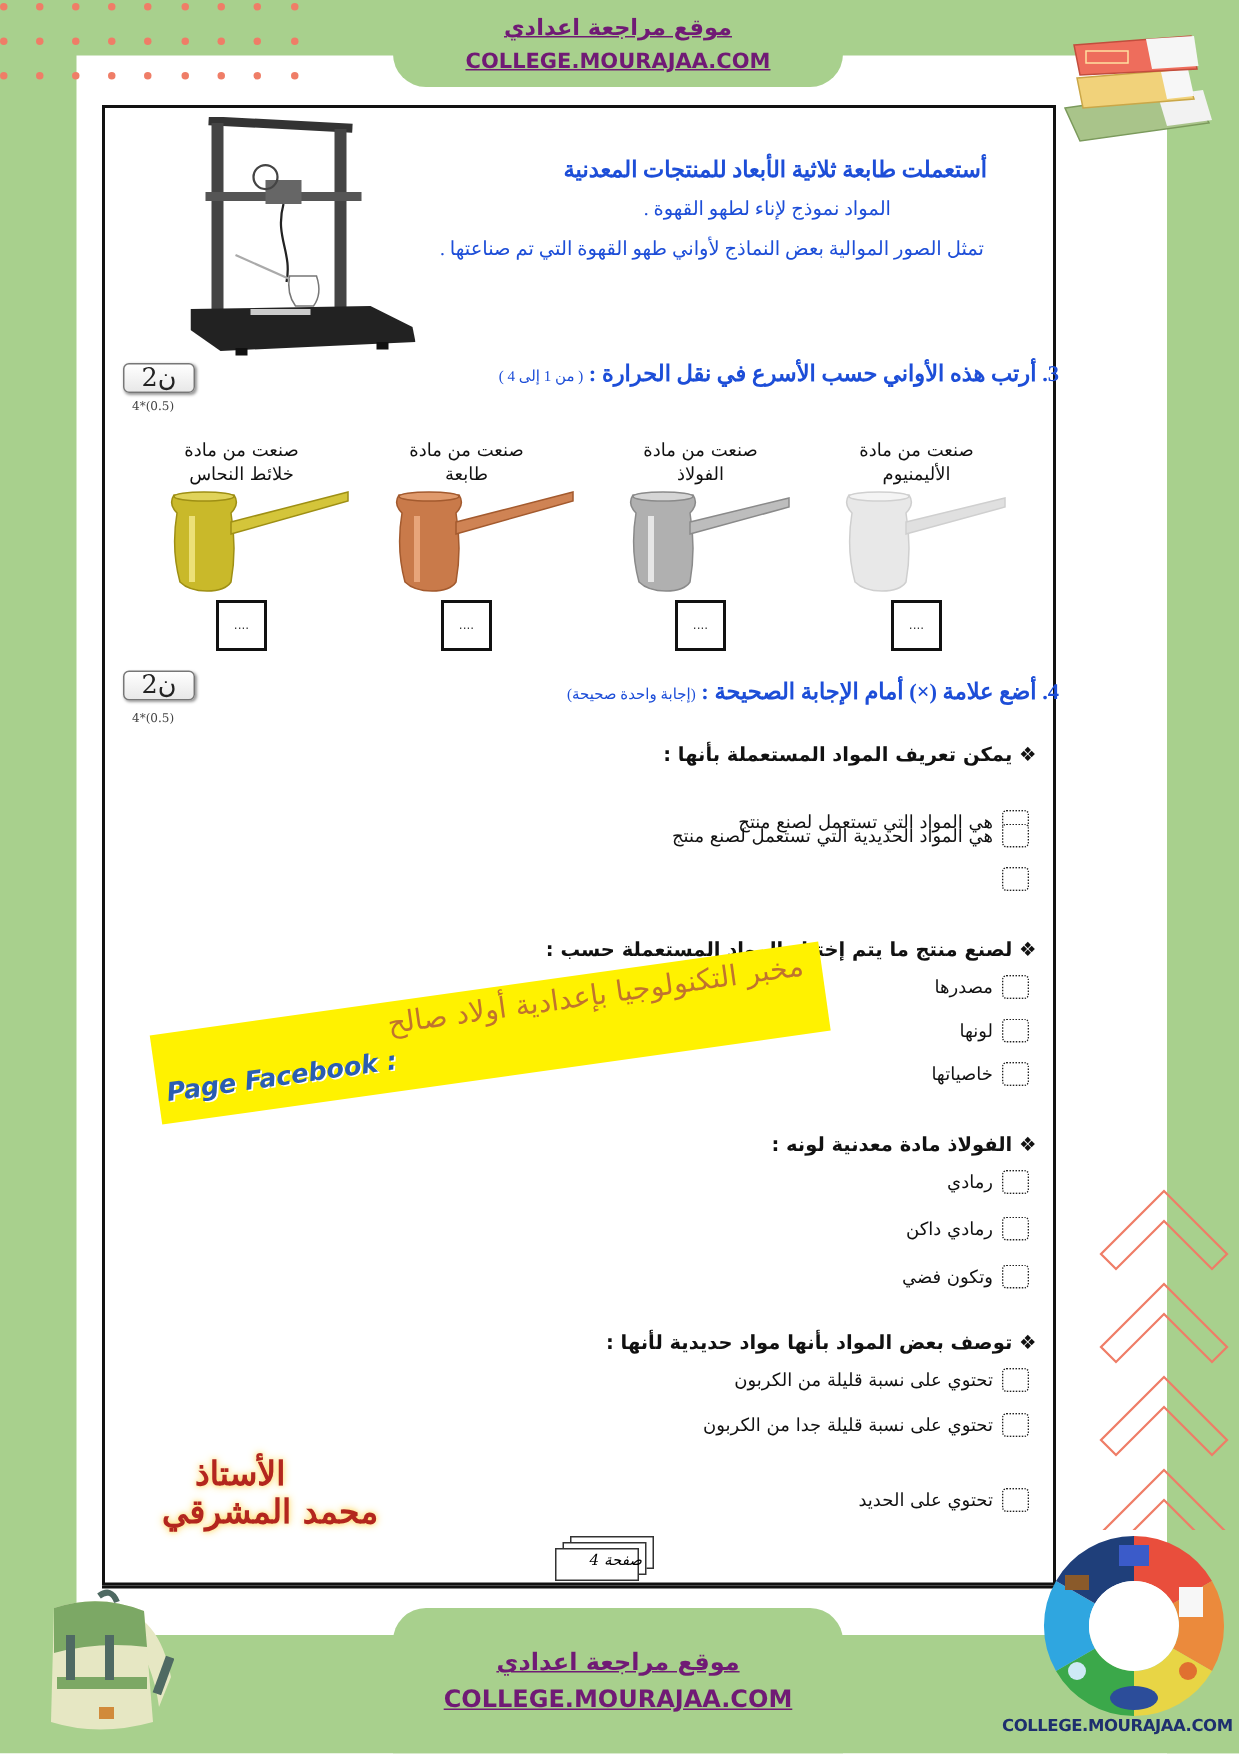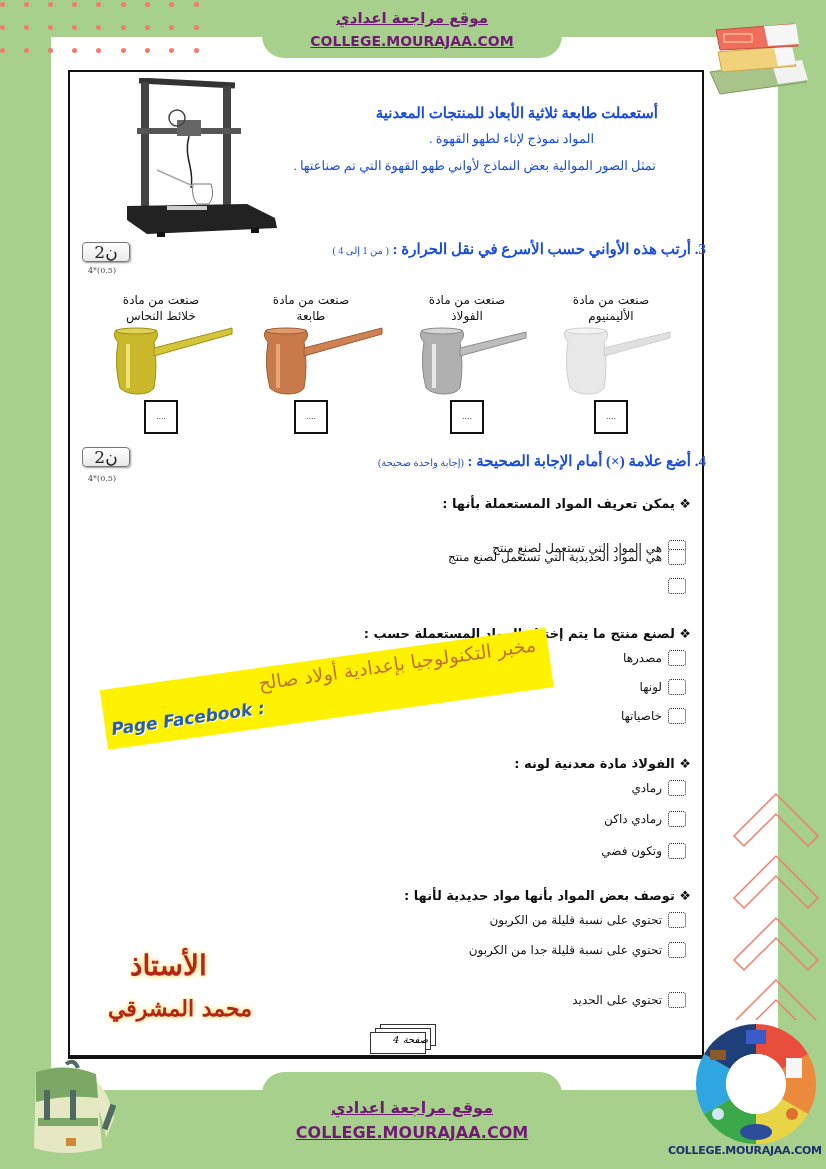--- a/index.html
+++ b/index.html
@@ -54,21 +54,21 @@
   .bullet-q { font-family: "DejaVu Sans", sans-serif; font-size: 13px; font-weight: bold; letter-spacing: 2px; direction: rtl; color: #111; }
   .option { position: absolute; direction: rtl; display: flex; align-items: center; gap: 6px; font-family: "DejaVu Serif", serif; font-size: 12px; color: #111; }
   .cb { width: 18px; height: 16px; border: 1.5px dotted #222; border-radius: 3px; background: #fff; flex-shrink: 0; }
 
   
   .watermark { position: absolute; left: 104px; top: 690px; width: 450px; height: 60px; background: #fff200; transform: rotate(-8deg); transform-origin: left center; }
   .wm-ar { position: absolute; right: 12px; top: 4px; font-family: "DejaVu Sans", sans-serif; font-size: 19px; color: #c0732e; direction: rtl; white-space: nowrap; }
   .wm-en { position: absolute; left: 6px; top: 30px; font-family: "DejaVu Sans", sans-serif; font-size: 17px; font-weight: bold; color: #2a5db0; font-style: italic; white-space: nowrap; text-shadow: 1px 1px 0 #fff; }
 
   .teacher { position: absolute; font-family: "DejaVu Serif", serif; font-weight: bold; color: #b3261e; direction: rtl; text-shadow: 0 0 6px #ffd966, 0 0 3px #ffe699; }
-  .teacher-1 { left: 130px; top: 949px; font-size: 28px; text-align: center; }
+  .teacher-1 { left: 130px; top: 970px; font-size: 22px; text-align: center; }
   .teacher-2 { left: 108px; top: 995px; font-size: 22px; }
 
   .page-num { position: absolute; left: 370px; top: 1024px; width: 66px; height: 30px; }
   .page-num .card { position: absolute; width: 56px; height: 22px; border: 1px solid #333; background: #fff; }
   .page-num .label { position: absolute; left: 6px; top: 10px; width: 52px; font-size: 10px; font-style: italic; font-family: "DejaVu Serif", serif; direction: rtl; text-align: right; }
 
   .chevrons { position: absolute; left: 732px; top: 790px; width: 90px; height: 230px; }
   .books { position: absolute; left: 702px; top: 10px; width: 110px; height: 85px; }
   .backpack { position: absolute; left: 16px; top: 1058px; width: 100px; height: 100px; }
   .logo { position: absolute; left: 694px; top: 1022px; width: 124px; height: 124px; }

